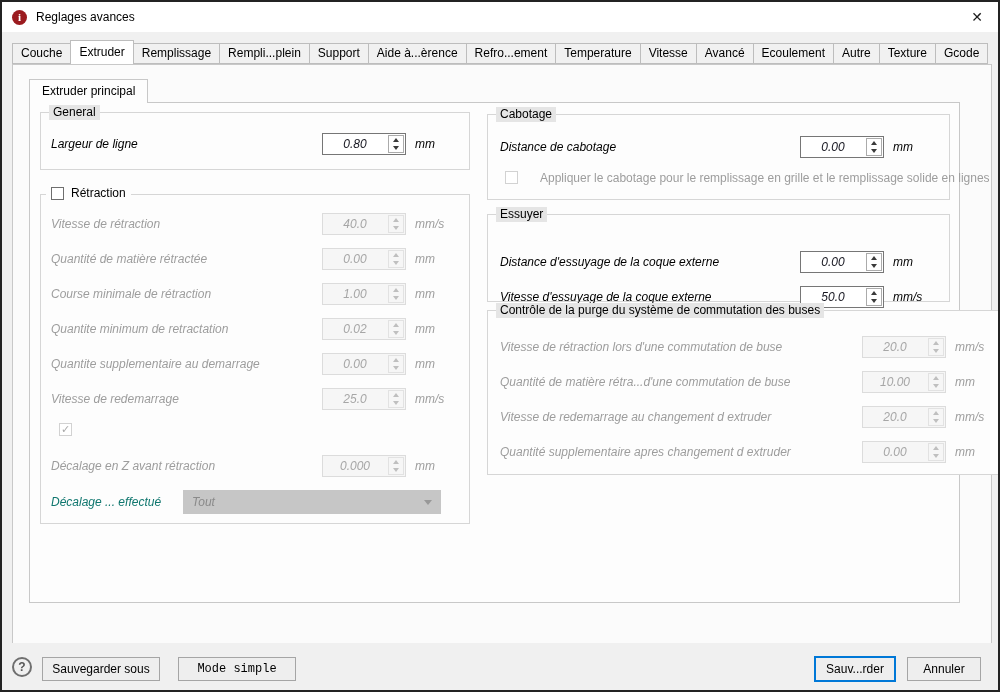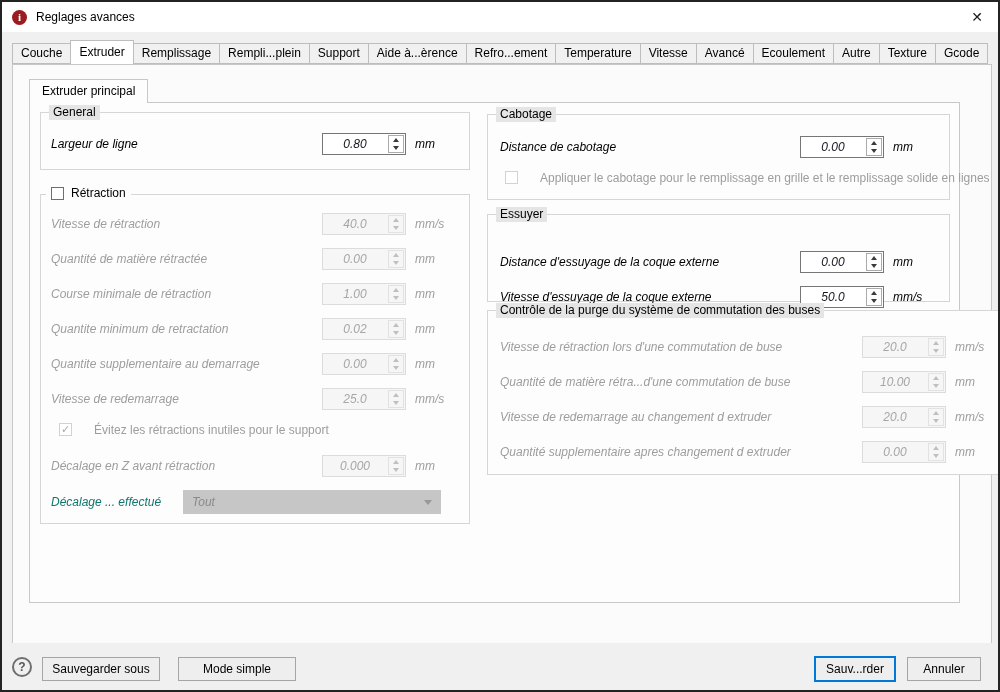--- a/index.html
+++ b/index.html
@@ -70,21 +70,21 @@
     padding:0 9px;box-sizing:border-box;color:#8a8a8a;flex:none;}
   .combo .tri-dn{border-top-color:#989898;border-left-width:4px;border-right-width:4px;border-top-width:5px;}
   
   .footer{position:absolute;left:0;right:0;bottom:0;height:47px;background:#f0f0f0;}
   .help{position:absolute;left:10px;top:14px;width:20px;height:20px;border:2px solid #6f6f6f;border-radius:50%;
     color:#565656;display:flex;align-items:center;justify-content:center;font-weight:bold;font-size:12px;
     box-sizing:border-box;cursor:pointer;}
   .btn{position:absolute;height:24px;background:#eee;border:1px solid #a5a5a5;box-sizing:border-box;
     font-family:"Liberation Sans",sans-serif;font-size:12px;color:#000;cursor:pointer;padding:0;}
   .btn-saveas{left:40px;top:14px;width:118px;}
-  .btn-simple{left:176px;top:14px;width:118px;}
+  .btn-simple{left:176px;top:14px;width:118px;font-family:Liberation Mono, monospace;}
   .btn-save{right:102px;top:13px;width:82px;height:26px;border:2px solid #0078d7;}
   .btn-cancel{right:17px;top:14px;width:74px;}
 </style>
 </head>
 <body>
 
 <div class="window">
 
   <div class="titlebar">
     <div class="app-icon">i</div>
@@ -231,21 +231,20 @@
             </span>
         </span>
       </span>
       <span class="unit">mm/s</span>
     </div>
 
     <div class="cbrow dis" style="margin-left:8px;">
       <span class="cb dis">
         <span class="mark">✓</span>
       </span>
-      <span class="cb-label">Évitez les rétractions inutiles pour le support</span>
     </div>
 
     <div class="row dis">
       <span class="lbl">Décalage en Z avant rétraction</span>
       <span class="spin">
         <span class="sv">0.000</span>
         <span class="sb">
           <span>
               <i class="tri tri-up"></i>
             </span>

